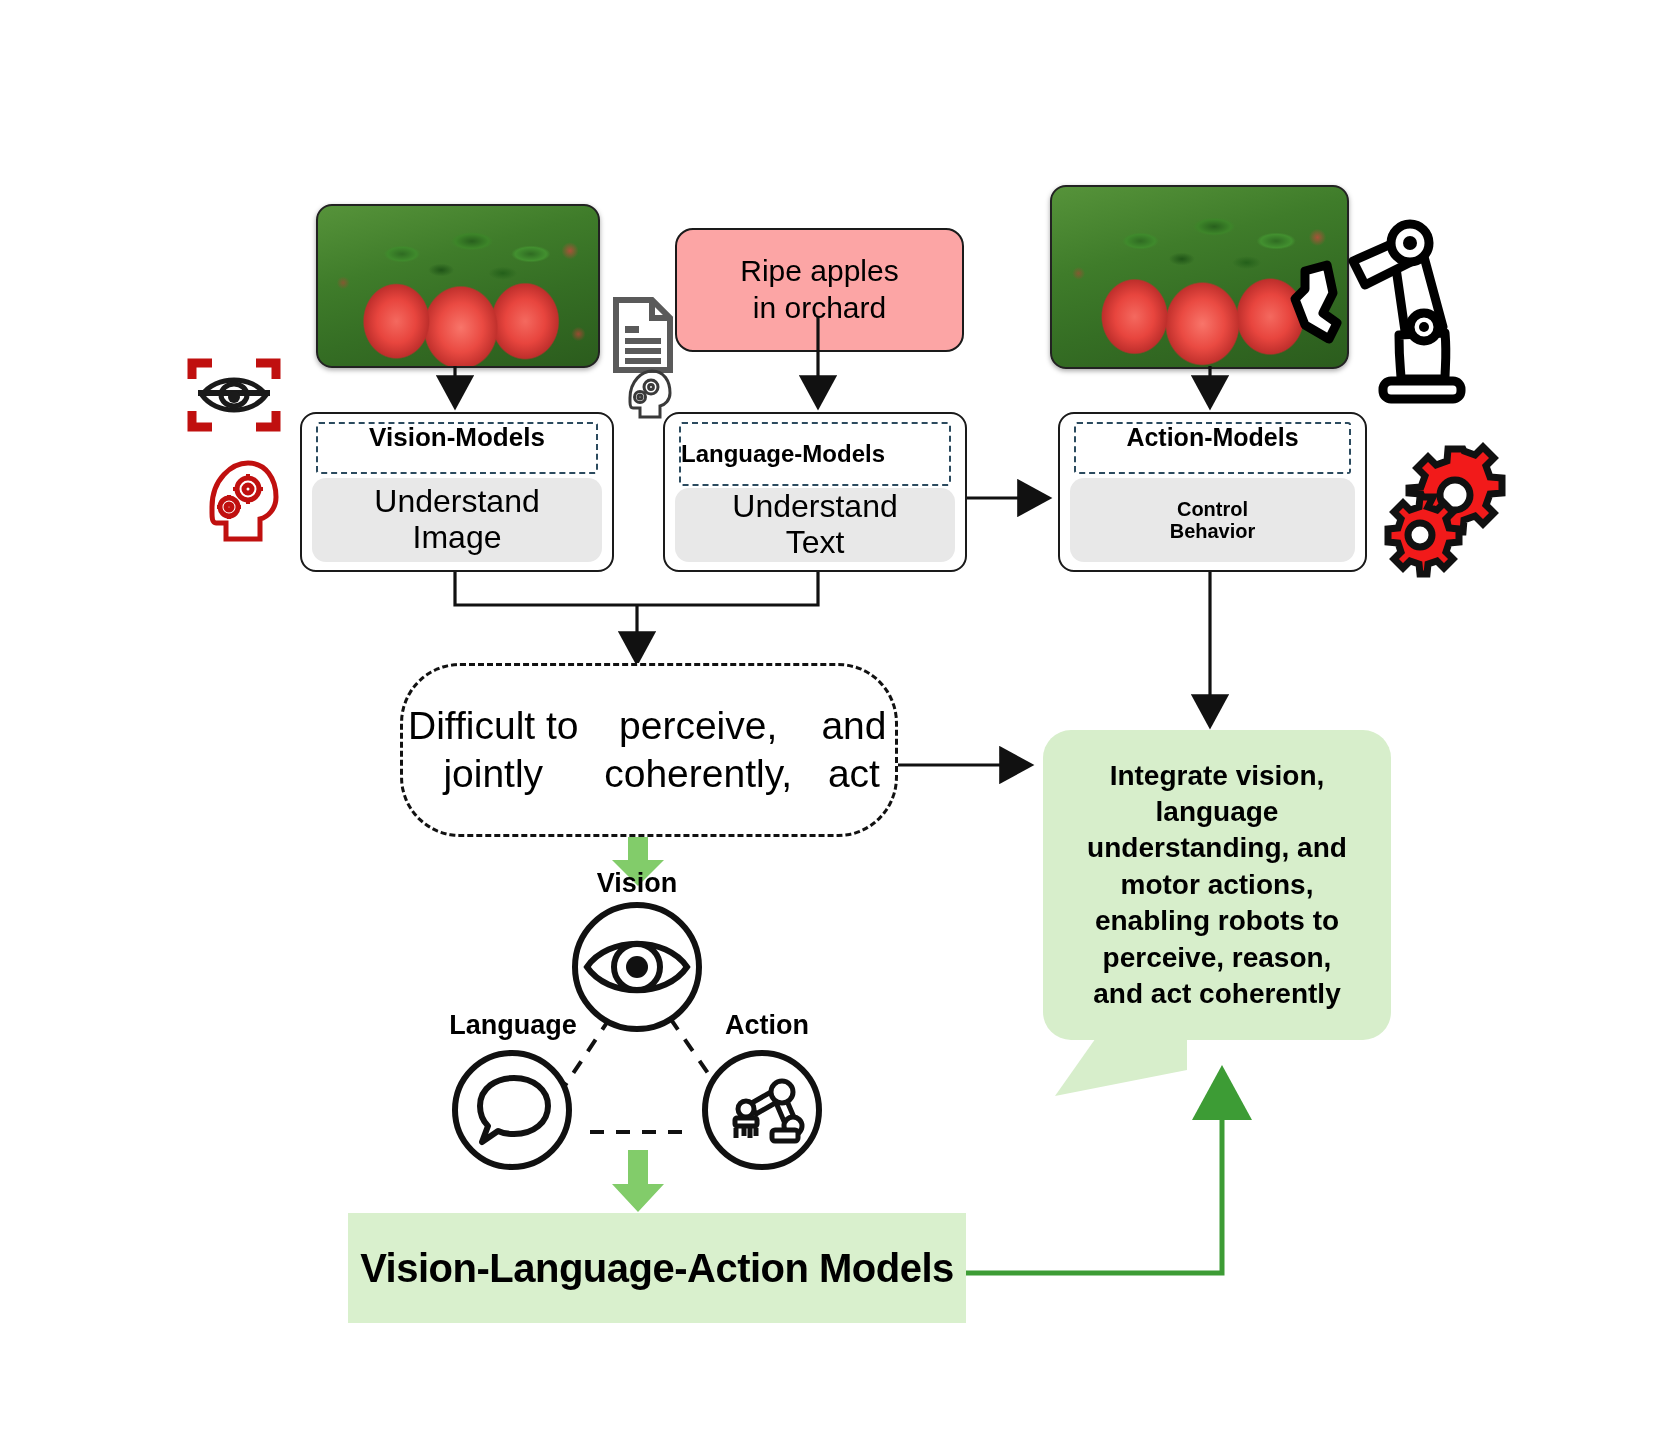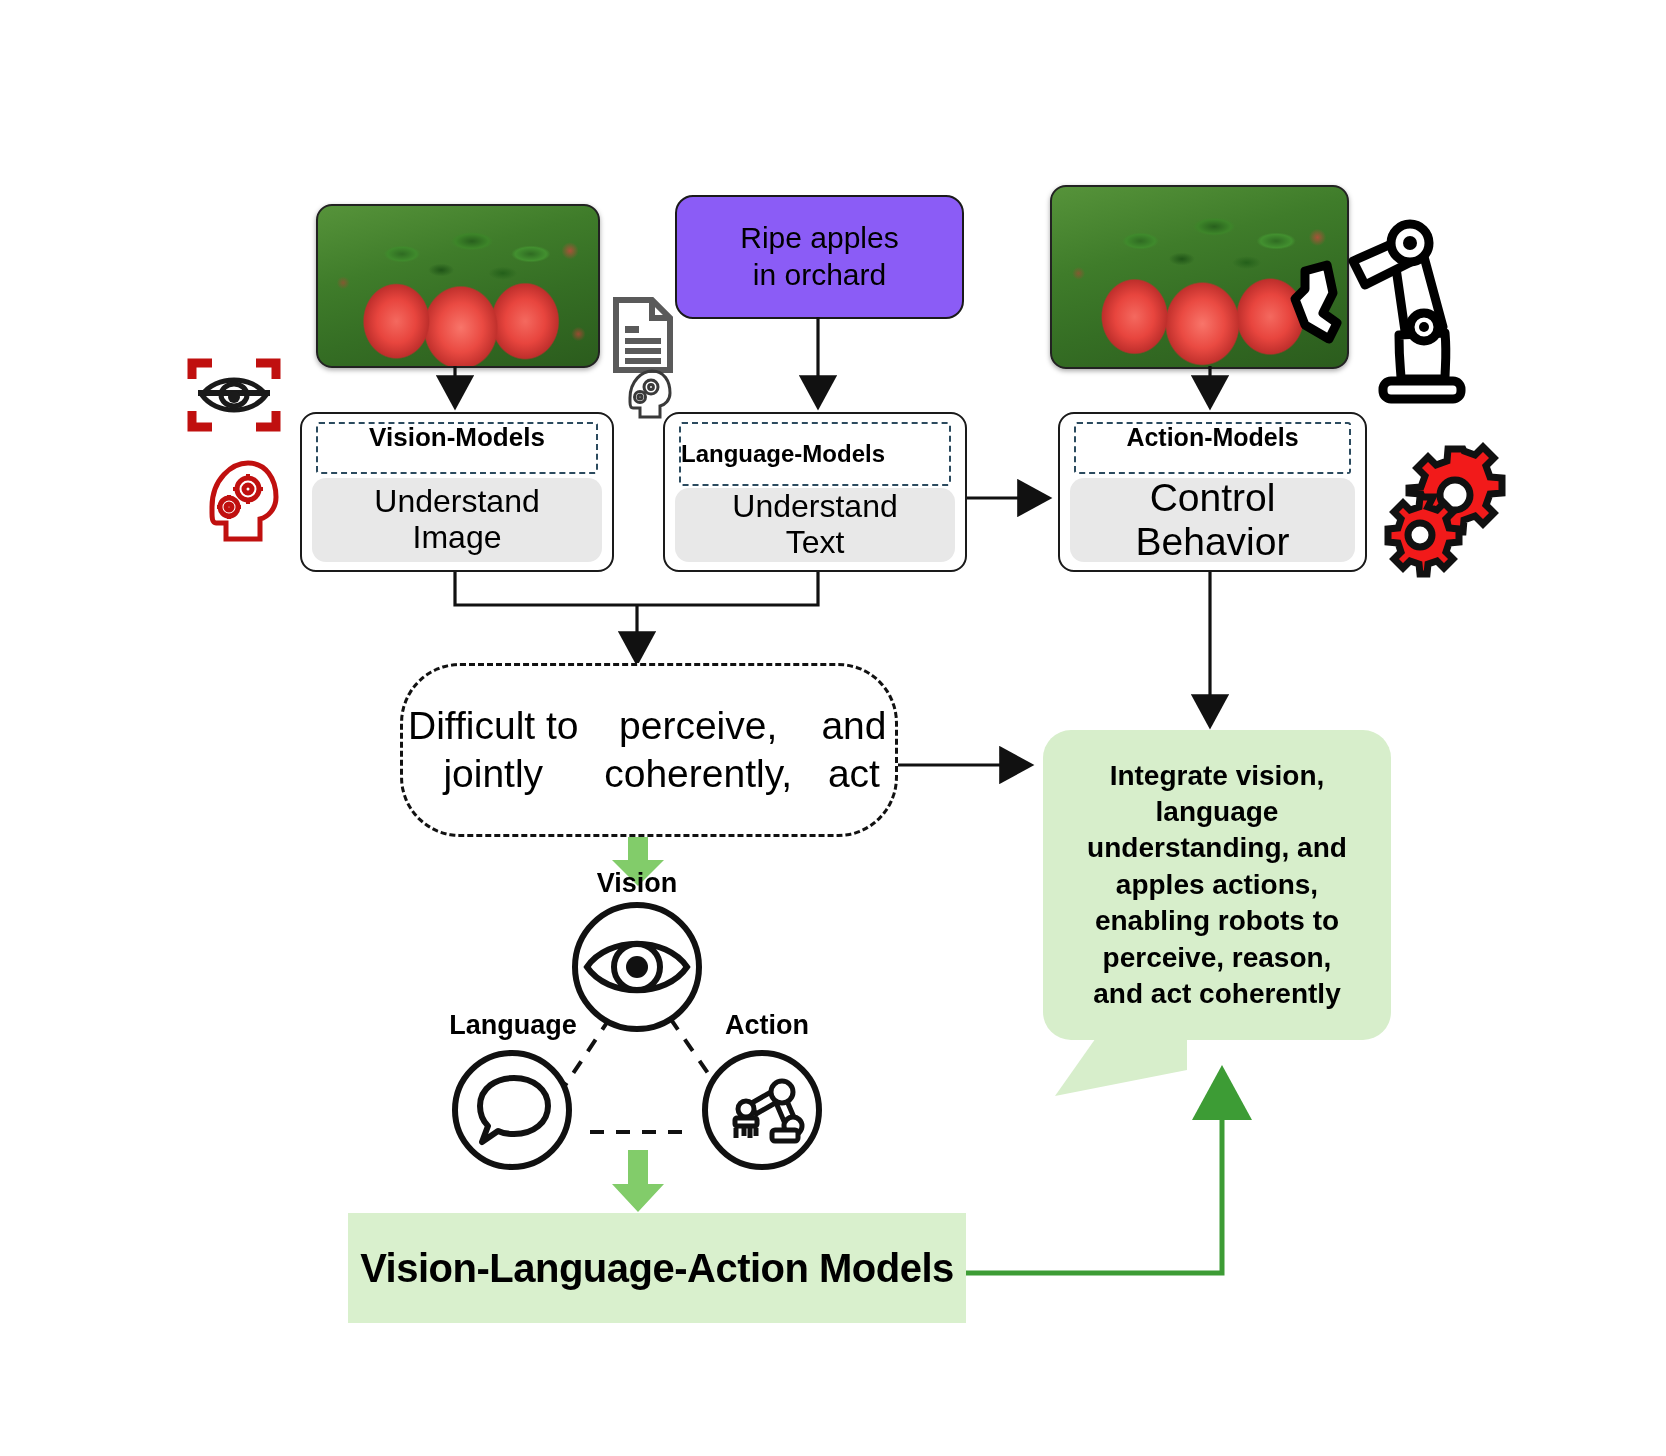--- a/index.html
+++ b/index.html
@@ -23,21 +23,21 @@
            radial-gradient(ellipse 28px 12px at 76% 30%, #2f6b22 0%, #42902f 55%, rgba(66,144,47,0) 70%),
            radial-gradient(ellipse 18px 9px at 44% 40%, #1f5417 0%, rgba(31,84,23,0) 72%),
            radial-gradient(ellipse 20px 9px at 66% 42%, #24601a 0%, rgba(36,96,26,0) 72%),
            radial-gradient(circle 12px at 90% 28%, rgba(206,70,62,.75), rgba(206,70,62,0) 72%),
            radial-gradient(circle 10px at 93% 80%, rgba(196,64,56,.7), rgba(196,64,56,0) 72%),
            radial-gradient(circle 9px at 9% 48%, rgba(186,62,54,.55), rgba(186,62,54,0) 72%),
            linear-gradient(165deg,#56933a 0%,#3f7c2a 35%,#356e24 62%,#2b5c1d 100%);
   }
 
   
-  .rbox{background:#8b5cf6;border:2.5px solid #1a1a1a;border-radius:18px;}
+  .rbox{background:#fca5a5;border:2.5px solid #1a1a1a;border-radius:18px;margin-top:33px;}
   .model-box{background:#fff;border:2.5px solid #1a1a1a;border-radius:16px;}
   .dashbar{position:absolute;left:14px;right:14px;top:8px;
            border:2.5px dashed #2b4a5e;border-radius:3px;
            display:flex;align-items:flex-start;justify-content:center;
            font-weight:bold;line-height:1.05;box-sizing:border-box;}
   .greyrow{position:absolute;left:10px;right:10px;background:#e8e8e8;
            display:flex;flex-direction:column;align-items:center;justify-content:center;
            line-height:1.12;border-radius:14px;}
 
   .dashed-round{border:3px dashed #111;border-radius:60px;background:#fff;}
@@ -203,21 +203,21 @@
   <div class="greyrow" style="top:74px;bottom:8px;font-size:32px;">
     <span>Understand</span>
     <span>Text</span>
   </div>
 </div>
 
 <div class="abs model-box" style="left:1058px;top:412px;width:305px;height:156px;">
   <div class="dashbar" style="height:52px;font-size:25px;">
     <span>Action-Models</span>
   </div>
-  <div class="greyrow" style="top:64px;bottom:8px;font-size:39px;">
+  <div class="greyrow" style="top:64px;bottom:8px;font-size:20px;font-weight:bold;">
     <span>Control</span>
     <span>Behavior</span>
   </div>
 </div>
 
 <div class="abs dashed-round ctr" style="left:400px;top:663px;width:492px;height:168px;flex-direction:row;
             font-size:39px;font-weight:normal;line-height:1.23;">
   <div>Difficult to jointly</div>
   <div>perceive, coherently,</div>
   <div>and act</div>
@@ -272,21 +272,21 @@
 <div class="abs" style="left:1055px;top:1008px;width:140px;height:90px;">
   <svg viewBox="0 0 140 90" width="140" height="90">
     <path d="M132 0 L132 62 L0 88 L62 0 Z" fill="#d7eecb"></path>
   </svg>
 </div>
 <div class="abs bubble ctr" style="left:1043px;top:730px;width:348px;height:310px;flex-direction:column;
             font-size:28px;font-weight:bold;line-height:1.30;padding:4px 10px;box-sizing:border-box;">
   <div>Integrate vision,</div>
   <div>language</div>
   <div>understanding, and</div>
-  <div>apples actions,</div>
+  <div>motor actions,</div>
   <div>enabling robots to</div>
   <div>perceive, reason,</div>
   <div>and act coherently</div>
 </div>
 
 <div class="abs greenbar ctr" style="left:348px;top:1213px;width:618px;height:110px;
             font-size:40px;font-weight:bold;letter-spacing:-0.5px;">
   <span>Vision-Language-Action Models</span>
 </div>
 

